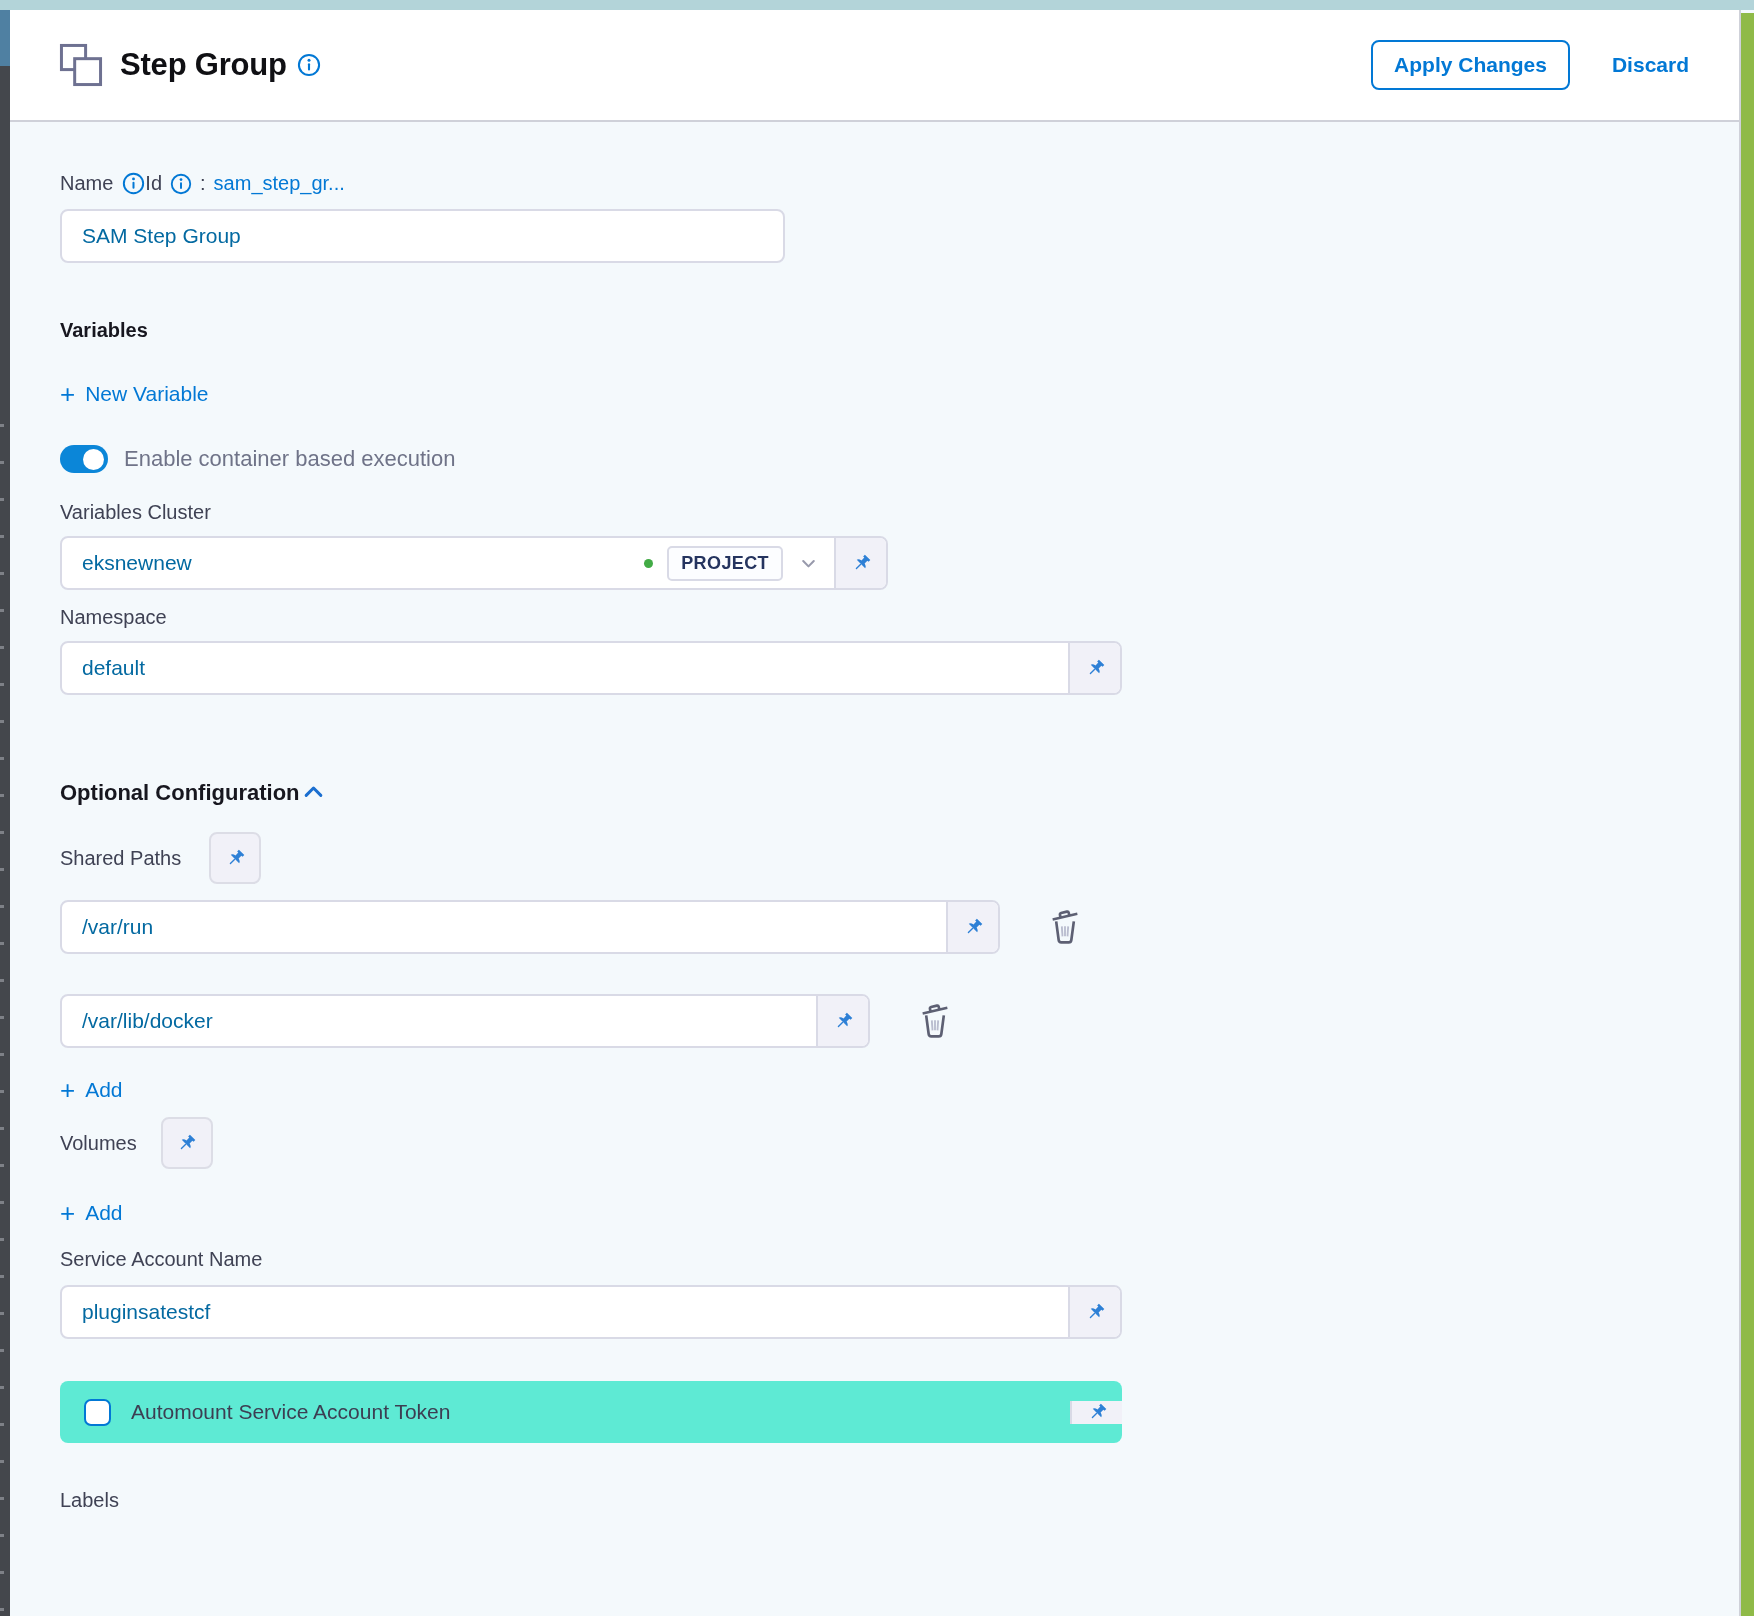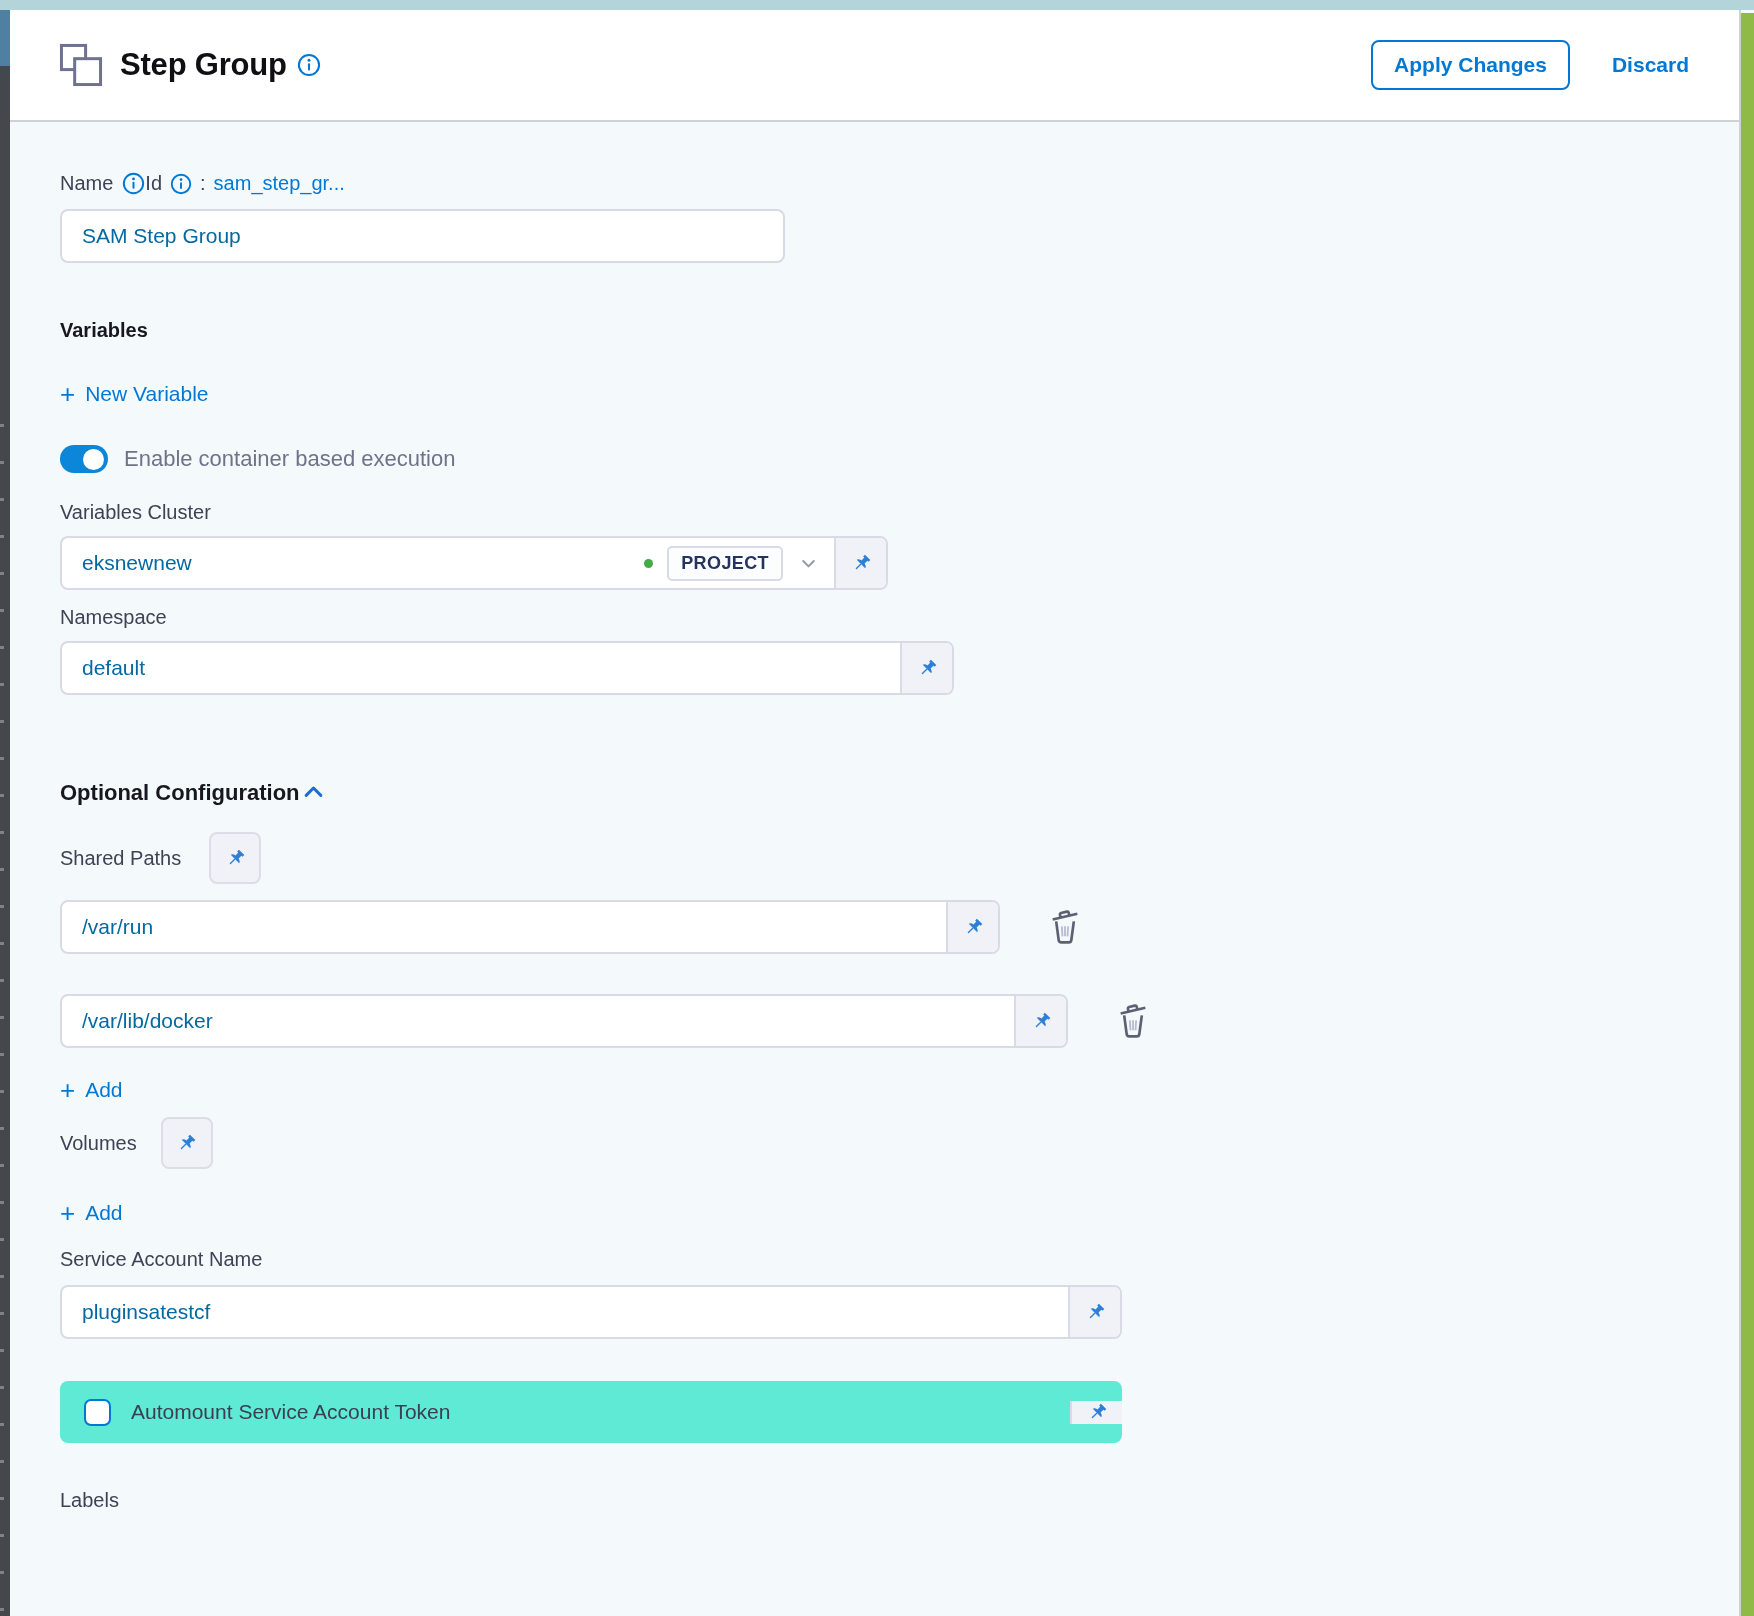--- a/index.html
+++ b/index.html
@@ -155,21 +155,21 @@
           <svg width="23" height="23" viewBox="0 0 24 24">
               <g transform="rotate(45 12 12)" fill="#2e80d6">
                 <path d="M8 3h8v2.6h-1.7v4.1c2.3.5 3.9 1.7 3.9 3.1H5.8c0-1.4 1.6-2.6 3.9-3.1V5.6H8z"></path>
                 <rect x="11.3" y="12.8" width="1.4" height="7.4" rx="0.7"></rect>
               </g>
             </svg>
         </span>
       </div>
 
       <div class="field-label" style="margin-top:16px;">Namespace</div>
-      <div class="input-wrap" style="width:894px;margin-top:12px;">
+      <div class="input-wrap" style="width:1062px;margin-top:12px;">
         <input type="text" value="default" style="">
         <span class="pin-cell">
           <svg width="23" height="23" viewBox="0 0 24 24">
               <g transform="rotate(45 12 12)" fill="#2e80d6">
                 <path d="M8 3h8v2.6h-1.7v4.1c2.3.5 3.9 1.7 3.9 3.1H5.8c0-1.4 1.6-2.6 3.9-3.1V5.6H8z"></path>
                 <rect x="11.3" y="12.8" width="1.4" height="7.4" rx="0.7"></rect>
               </g>
             </svg>
         </span>
       </div>
@@ -217,21 +217,21 @@
             <g stroke="#b9bcce" stroke-width="1.1">
                 <line x1="10.1" y1="12.6" x2="10.5" y2="18.6"></line>
                 <line x1="12" y1="12.6" x2="12" y2="18.6"></line>
                 <line x1="13.9" y1="12.6" x2="13.5" y2="18.6"></line>
               </g>
           </svg>
         </button>
       </div>
 
       <div class="row-flex" style="margin-top:40px;">
-        <div class="input-wrap" style="width:1008px;">
+        <div class="input-wrap" style="width:810px;">
           <input type="text" value="/var/lib/docker" style="">
           <span class="pin-cell">
             <svg width="23" height="23" viewBox="0 0 24 24">
                 <g transform="rotate(45 12 12)" fill="#2e80d6">
                   <path d="M8 3h8v2.6h-1.7v4.1c2.3.5 3.9 1.7 3.9 3.1H5.8c0-1.4 1.6-2.6 3.9-3.1V5.6H8z"></path>
                   <rect x="11.3" y="12.8" width="1.4" height="7.4" rx="0.7"></rect>
                 </g>
               </svg>
           </span>
         </div>

